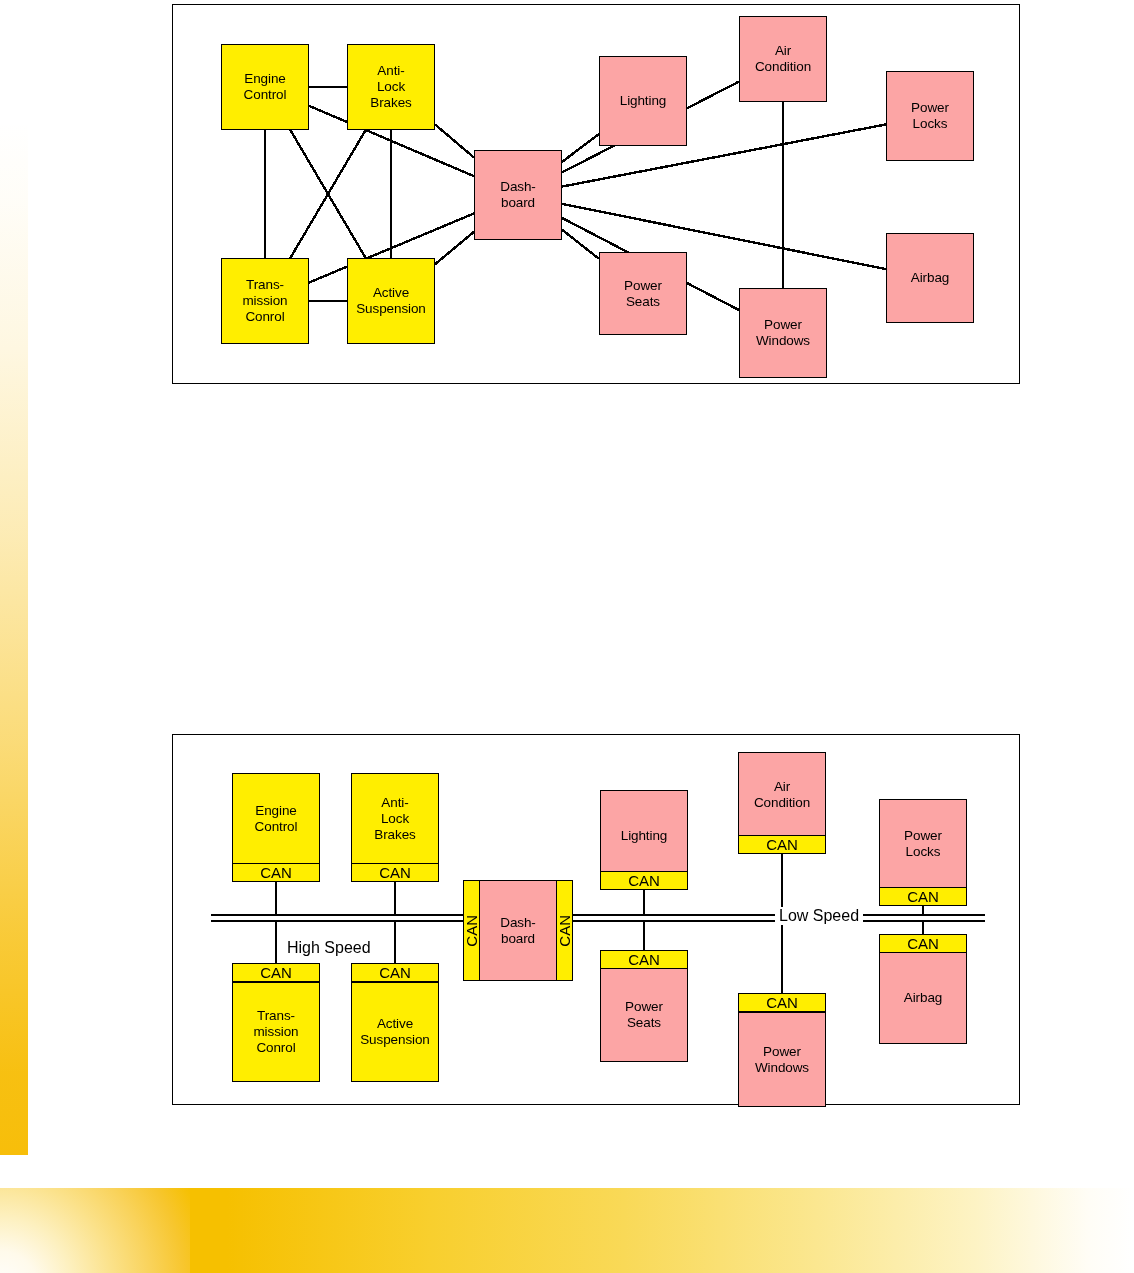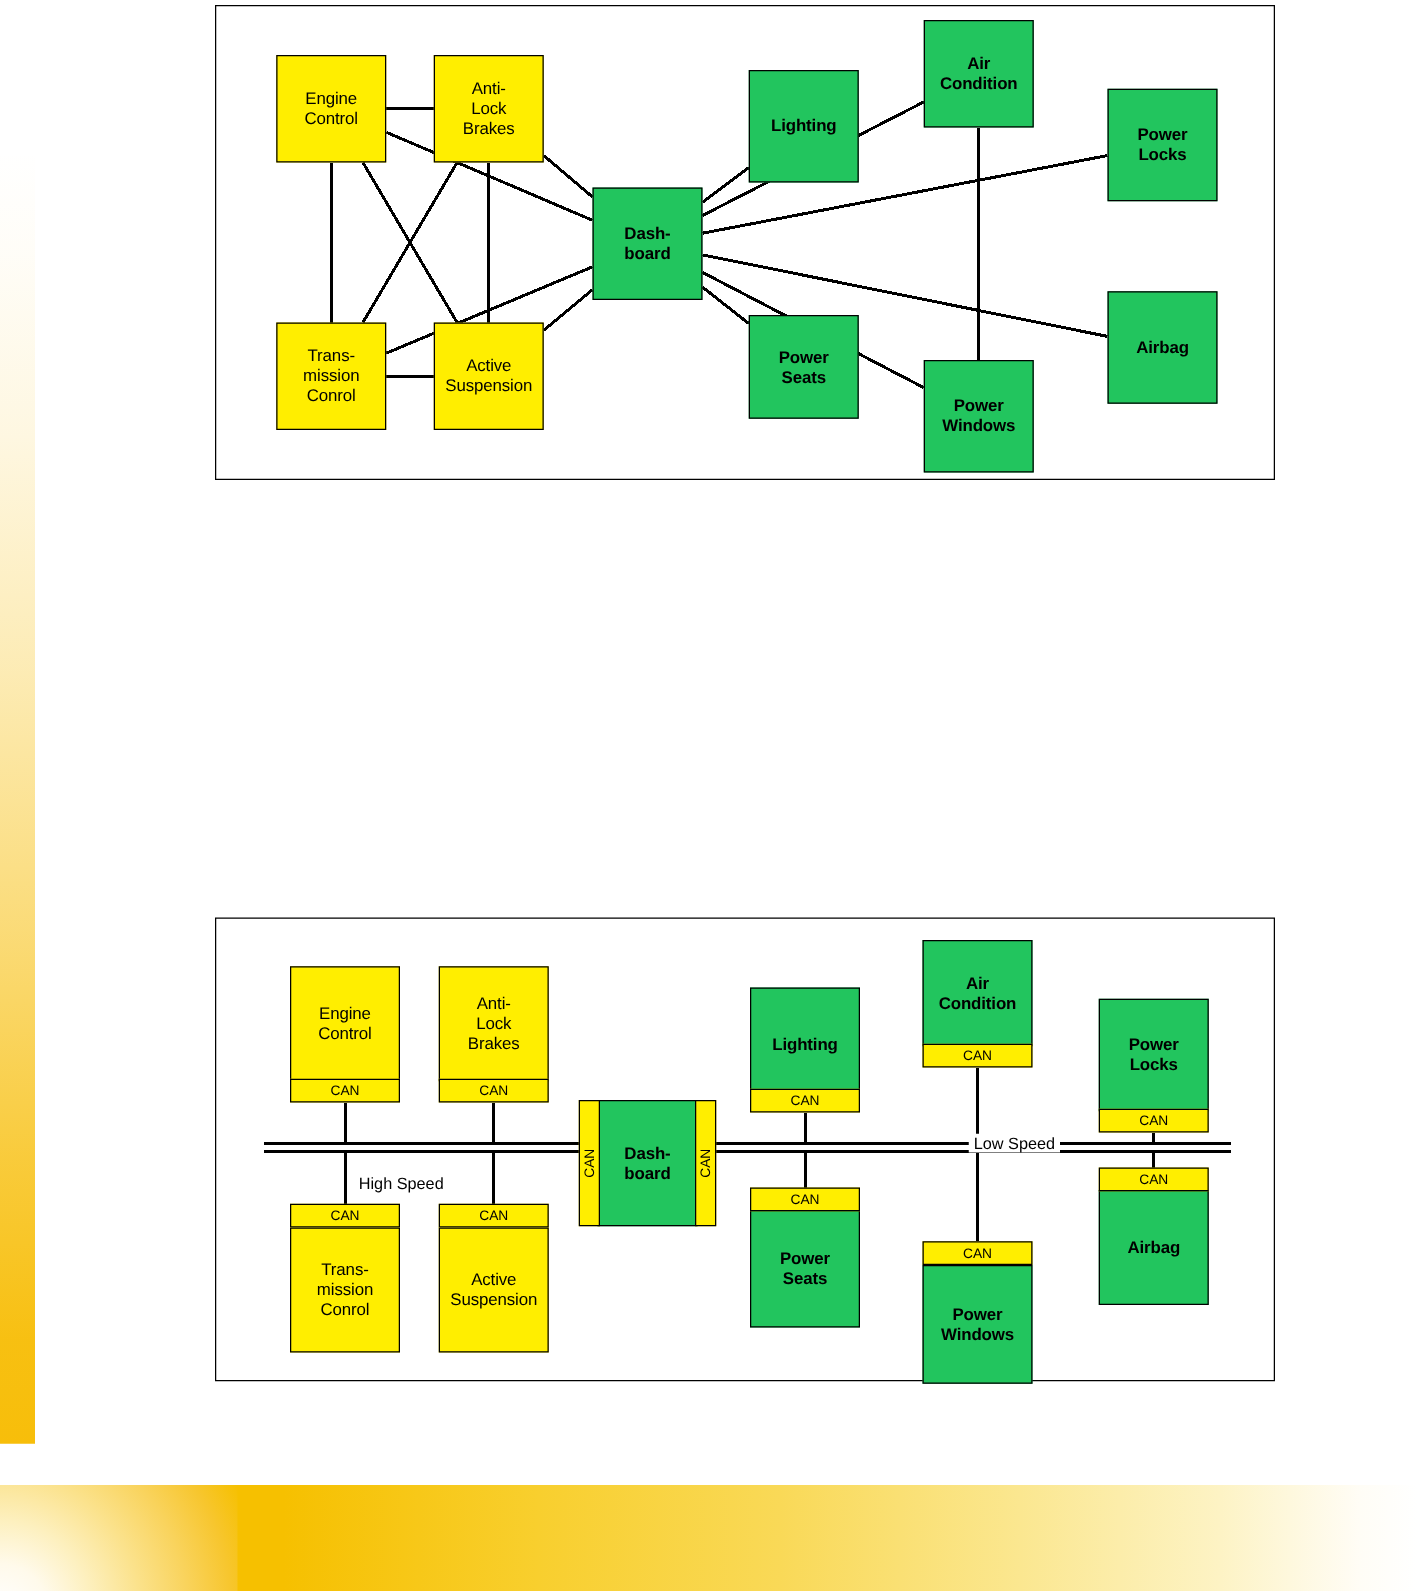--- a/index.html
+++ b/index.html
@@ -53,35 +53,35 @@
   svg.edges{position:absolute;left:0;top:0;pointer-events:none;}
 
   
   .node{
     position:absolute;box-sizing:border-box;border:1.5px solid #000000;
     display:flex;align-items:center;justify-content:center;text-align:center;
     font-size:13.5px;line-height:1.18;color:#000000;font-weight:400;
     letter-spacing:-0.1px;
   }
   .node.yellow{background:#ffee00;}
-  .node.green{background:#22c55e;font-weight:bold;}
+  .node.green{background:#fca5a5;}
   .node .lbl{display:block;padding:0 2px;white-space:pre-line;}
 
   
   .can{
     position:absolute;box-sizing:border-box;border:1.5px solid #000000;
     background:#ffee00;display:flex;align-items:center;justify-content:center;
-    font-size:11px;color:#000;letter-spacing:0px;
+    font-size:15px;color:#000;letter-spacing:0px;
   }
   .can.vert{writing-mode:vertical-rl;text-orientation:mixed;}
   .can.vert .lbl{transform:rotate(180deg);}
 
   
   .bus-label{
-    position:absolute;font-size:13px;color:#000;background:#fff;
+    position:absolute;font-size:16px;color:#000;background:#fff;
     padding:0 4px;white-space:nowrap;
   }
 </style>
 </head>
 <body>
 
 <div id="deco-left-strip"></div>
 <div id="deco-bottom-band"></div>
 <div id="deco-bottom-corner"></div>
 

